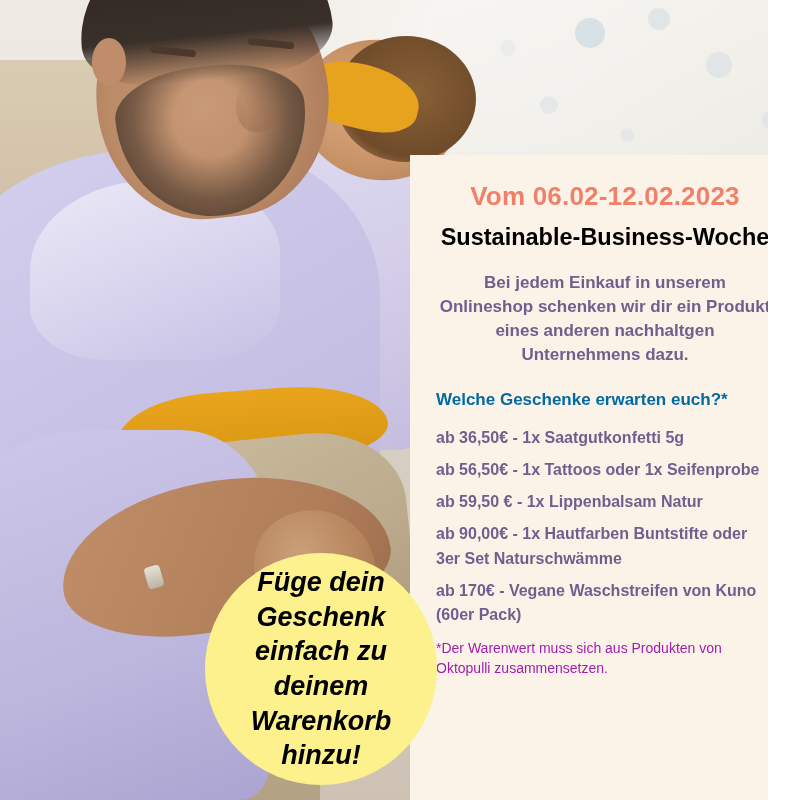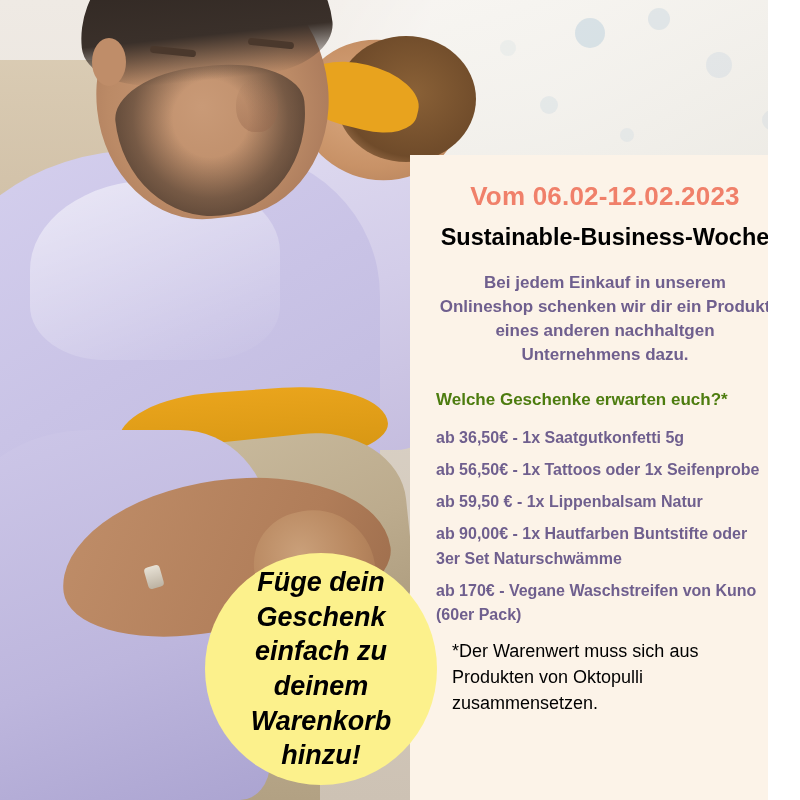--- a/index.html
+++ b/index.html
@@ -225,45 +225,45 @@
     margin: 0 0 20px 0;
   }
   .intro {
     color: #6f5f8e;
     font-size: 17px;
     font-weight: bold;
     line-height: 1.42;
     margin: 0 0 22px 0;
   }
   .question {
-    color: #4d7c0f;
+    color: #0369a1;
     font-size: 17px;
     font-weight: bold;
     text-align: left;
     margin: 0 0 16px 0;
   }
   .list {
     list-style: none;
     margin: 0;
     padding: 0;
     text-align: left;
   }
   .list li {
     color: #6f5f8e;
     font-size: 16px;
     font-weight: bold;
     line-height: 1.52;
     margin-bottom: 8px;
   }
   .footnote {
-    color: #000000;
-    font-size: 18px;
+    color: #a21caf;
+    font-size: 14px;
     line-height: 1.45;
     text-align: left;
-    margin: 10px 0 0 16px;
+    margin: 10px 0 0 0;
   }
 
   
   .badge {
     position: absolute;
     left: 205px; top: 553px;
     width: 232px; height: 232px;
     border-radius: 50%;
     background: #fcf18c;
     display: flex;

